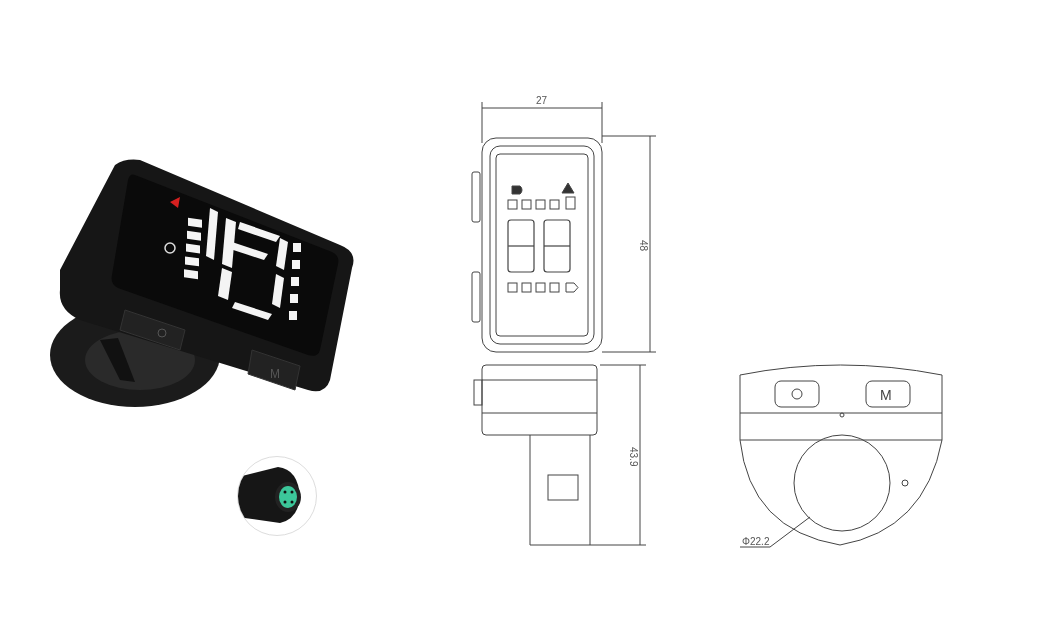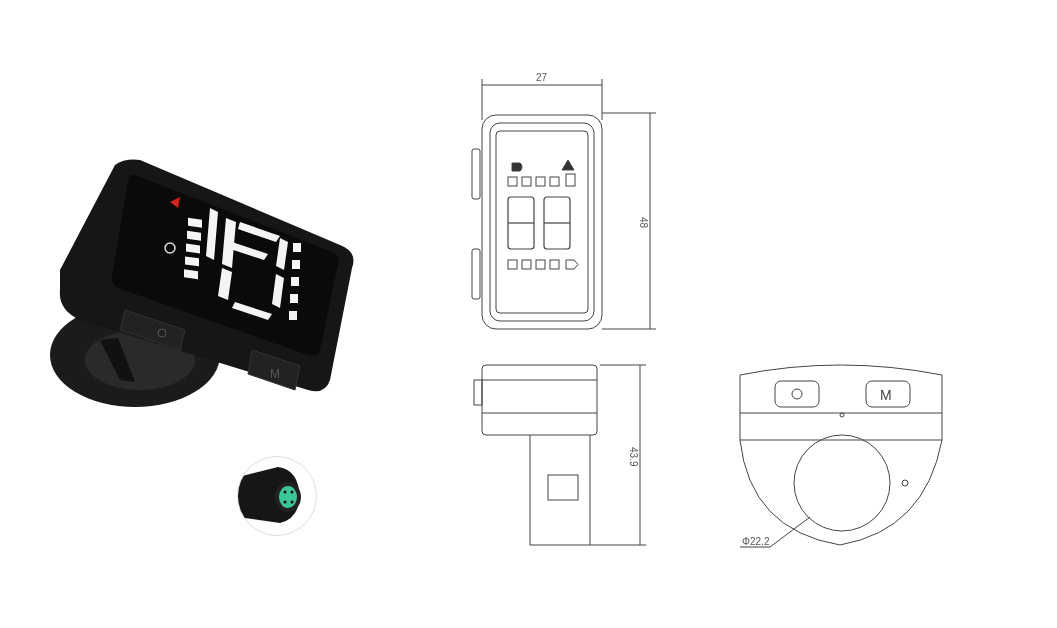--- a/index.html
+++ b/index.html
@@ -65,21 +65,21 @@
     <path d="M0 20 L40 10 Q60 12 62 40 Q60 62 42 66 L0 60 Z" fill="#161616"></path>
     <ellipse cx="50" cy="40" rx="13" ry="15" fill="#222"></ellipse>
     <ellipse cx="50" cy="40" rx="9" ry="11" fill="#3cc79a"></ellipse>
     <circle cx="47" cy="35" r="1.5" fill="#111"></circle>
       <circle cx="54" cy="35" r="1.5" fill="#111"></circle>
     <circle cx="47" cy="45" r="1.5" fill="#111"></circle>
       <circle cx="54" cy="45" r="1.5" fill="#111"></circle>
   </svg>
 </div>
 
-<div class="abs" style="left:470px;top:65px;width:200px;height:280px;">
+<div class="abs" style="left:470px;top:88px;width:200px;height:280px;">
   <svg width="200" height="280" viewBox="0 0 200 280" fill="none" stroke="#444" stroke-width="1">
     <line x1="12" y1="20" x2="132" y2="20"></line>
     <line x1="12" y1="14" x2="12" y2="55"></line>
       <line x1="132" y1="14" x2="132" y2="55"></line>
     <text x="66" y="16" class="dimtxt" stroke="none">27</text>
     <line x1="132" y1="48" x2="186" y2="48"></line>
       <line x1="132" y1="264" x2="186" y2="264"></line>
     <line x1="180" y1="48" x2="180" y2="264"></line>
     <text x="170" y="160" class="dimtxt" stroke="none" transform="rotate(90 174 156)">48</text>
     <rect x="12" y="50" width="120" height="214" rx="14"></rect>

